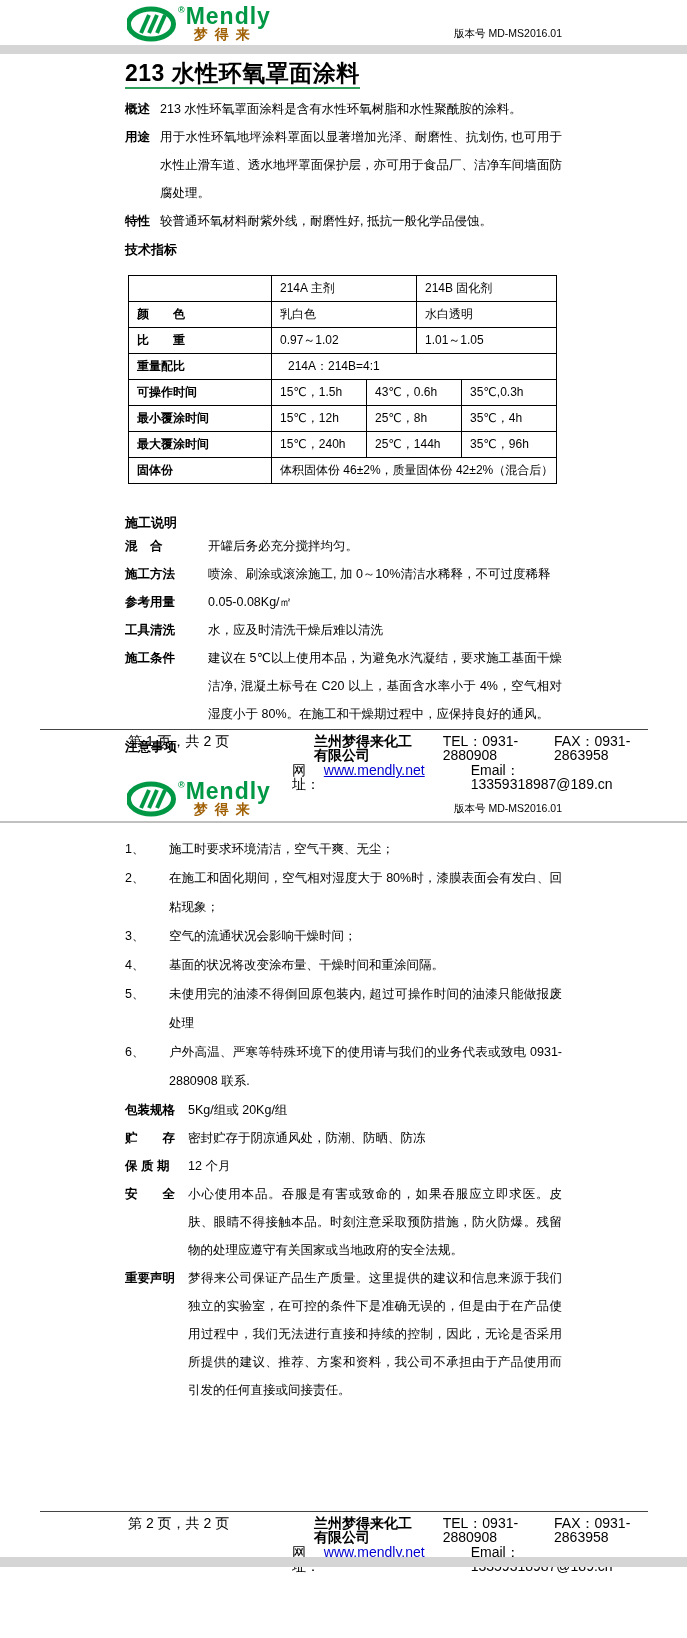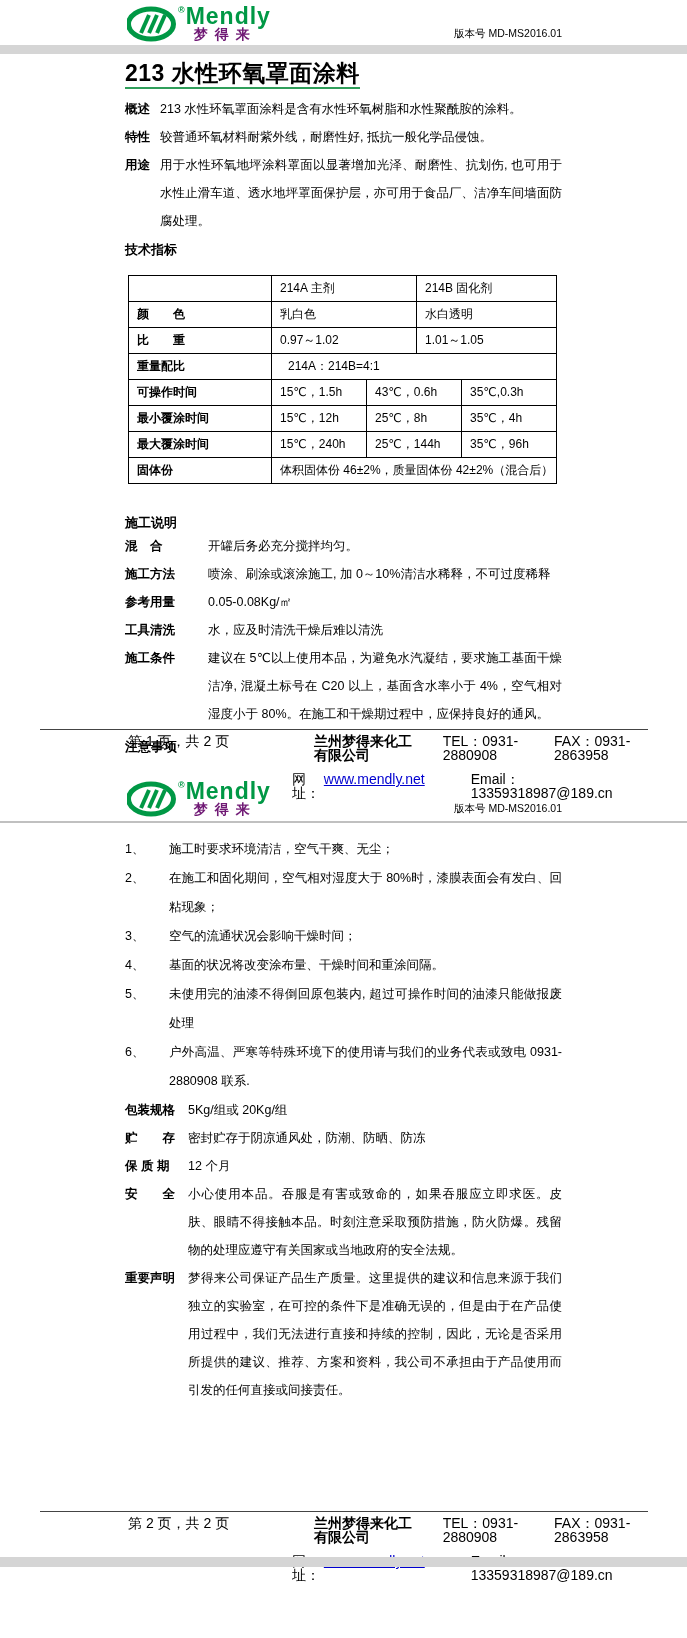--- a/index.html
+++ b/index.html
@@ -17,21 +17,21 @@
   
   .hdr {
     display: flex; justify-content: space-between; align-items: flex-end;
     padding: 6px 125px 0 127px;
   }
   .logo { display: flex; align-items: flex-start; }
   .logo svg { display: block; }
   .reg { color: #009845; font-size: 9px; font-weight: bold; line-height: 9px; margin: 0 1px 0 1px; }
   .logo-text { display: flex; flex-direction: column; }
   .logo-en { font-size: 23px; font-weight: bold; color: #009845; line-height: 21px; letter-spacing: 1px; }
-  .logo-cn { font-size: 14px; font-weight: bold; color: #701a75; letter-spacing: 7px; line-height: 15px; padding-left: 8px; }
+  .logo-cn { font-size: 14px; font-weight: bold; color: #a16207; letter-spacing: 7px; line-height: 15px; padding-left: 8px; }
   .version { font-size: 10.5px; line-height: 14px; padding-bottom: 2px; }
 
   .band { height: 9px; background: #d5d5d5; margin-top: 3px; }
   .rule2 { height: 2px; background: #c0c0c0; margin-top: 4px; }
 
   
   .content { padding: 0 125px; }
   .title {
     margin: 6px 0 0 0;
     font-size: 23px; font-weight: bold; line-height: 26px;
@@ -82,21 +82,21 @@
   
   .pfoot { position: absolute; left: 40px; right: 39px; }
   .page1 .pfoot { top: 729px; }
   .page2 .pfoot { top: 736px; }
   .pfoot-line { border-top: 1px solid #444; margin-bottom: 4px; }
   .pfoot-row { display: flex; font-size: 14px; line-height: 14px; padding-left: 88px; }
   .pnum { width: 150px; flex: none; }
   .pf-main { flex: 1; }
   .pf-l1 { display: flex; gap: 18px; margin-left: 36px; }
   .pf-company { font-weight: bold; }
-  .pf-l2 { display: flex; gap: 46px; padding-left: 14px; margin-top: 10px; }
+  .pf-l2 { display: flex; gap: 46px; padding-left: 14px; margin-top: 1px; }
   .pf-site-wrap { display: flex; }
   .pf-link { color: #0000d0; text-decoration: underline; }
 
   
   .nlist { padding: 0 125px; margin-top: 12px; }
   .nitem { display: flex; line-height: 29px; font-size: 12.5px; }
   .n-num { width: 44px; flex: none; }
   .n-text { flex: 1; text-align: justify; }
 
   .specs { padding: 0 125px; }
@@ -130,26 +130,26 @@
   <div class="band"></div>
 
   <div class="content">
     <h1 class="title">213 水性环氧罩面涂料</h1>
 
     <div class="sec">
       <span class="sec-label">概述</span>
       <span class="sec-text">213 水性环氧罩面涂料是含有水性环氧树脂和水性聚酰胺的涂料。</span>
     </div>
     <div class="sec">
+      <span class="sec-label">用途</span>
+      <span class="sec-text">用于水性环氧地坪涂料罩面以显著增加光泽、耐磨性、抗划伤, 也可用于水性止滑车道、透水地坪罩面保护层，亦可用于食品厂、洁净车间墙面防腐处理。</span>
+    </div>
+    <div class="sec">
       <span class="sec-label">特性</span>
       <span class="sec-text">较普通环氧材料耐紫外线，耐磨性好, 抵抗一般化学品侵蚀。</span>
-    </div>
-    <div class="sec">
-      <span class="sec-label">用途</span>
-      <span class="sec-text">用于水性环氧地坪涂料罩面以显著增加光泽、耐磨性、抗划伤, 也可用于水性止滑车道、透水地坪罩面保护层，亦可用于食品厂、洁净车间墙面防腐处理。</span>
     </div>
 
     <h2 class="h2 tech">技术指标</h2>
 
     <div class="ttable">
       <div class="trow">
         <div class="tl"></div>
         <div class="c2a">214A 主剂</div>
         <div class="c2b">214B 固化剂</div>
       </div>

